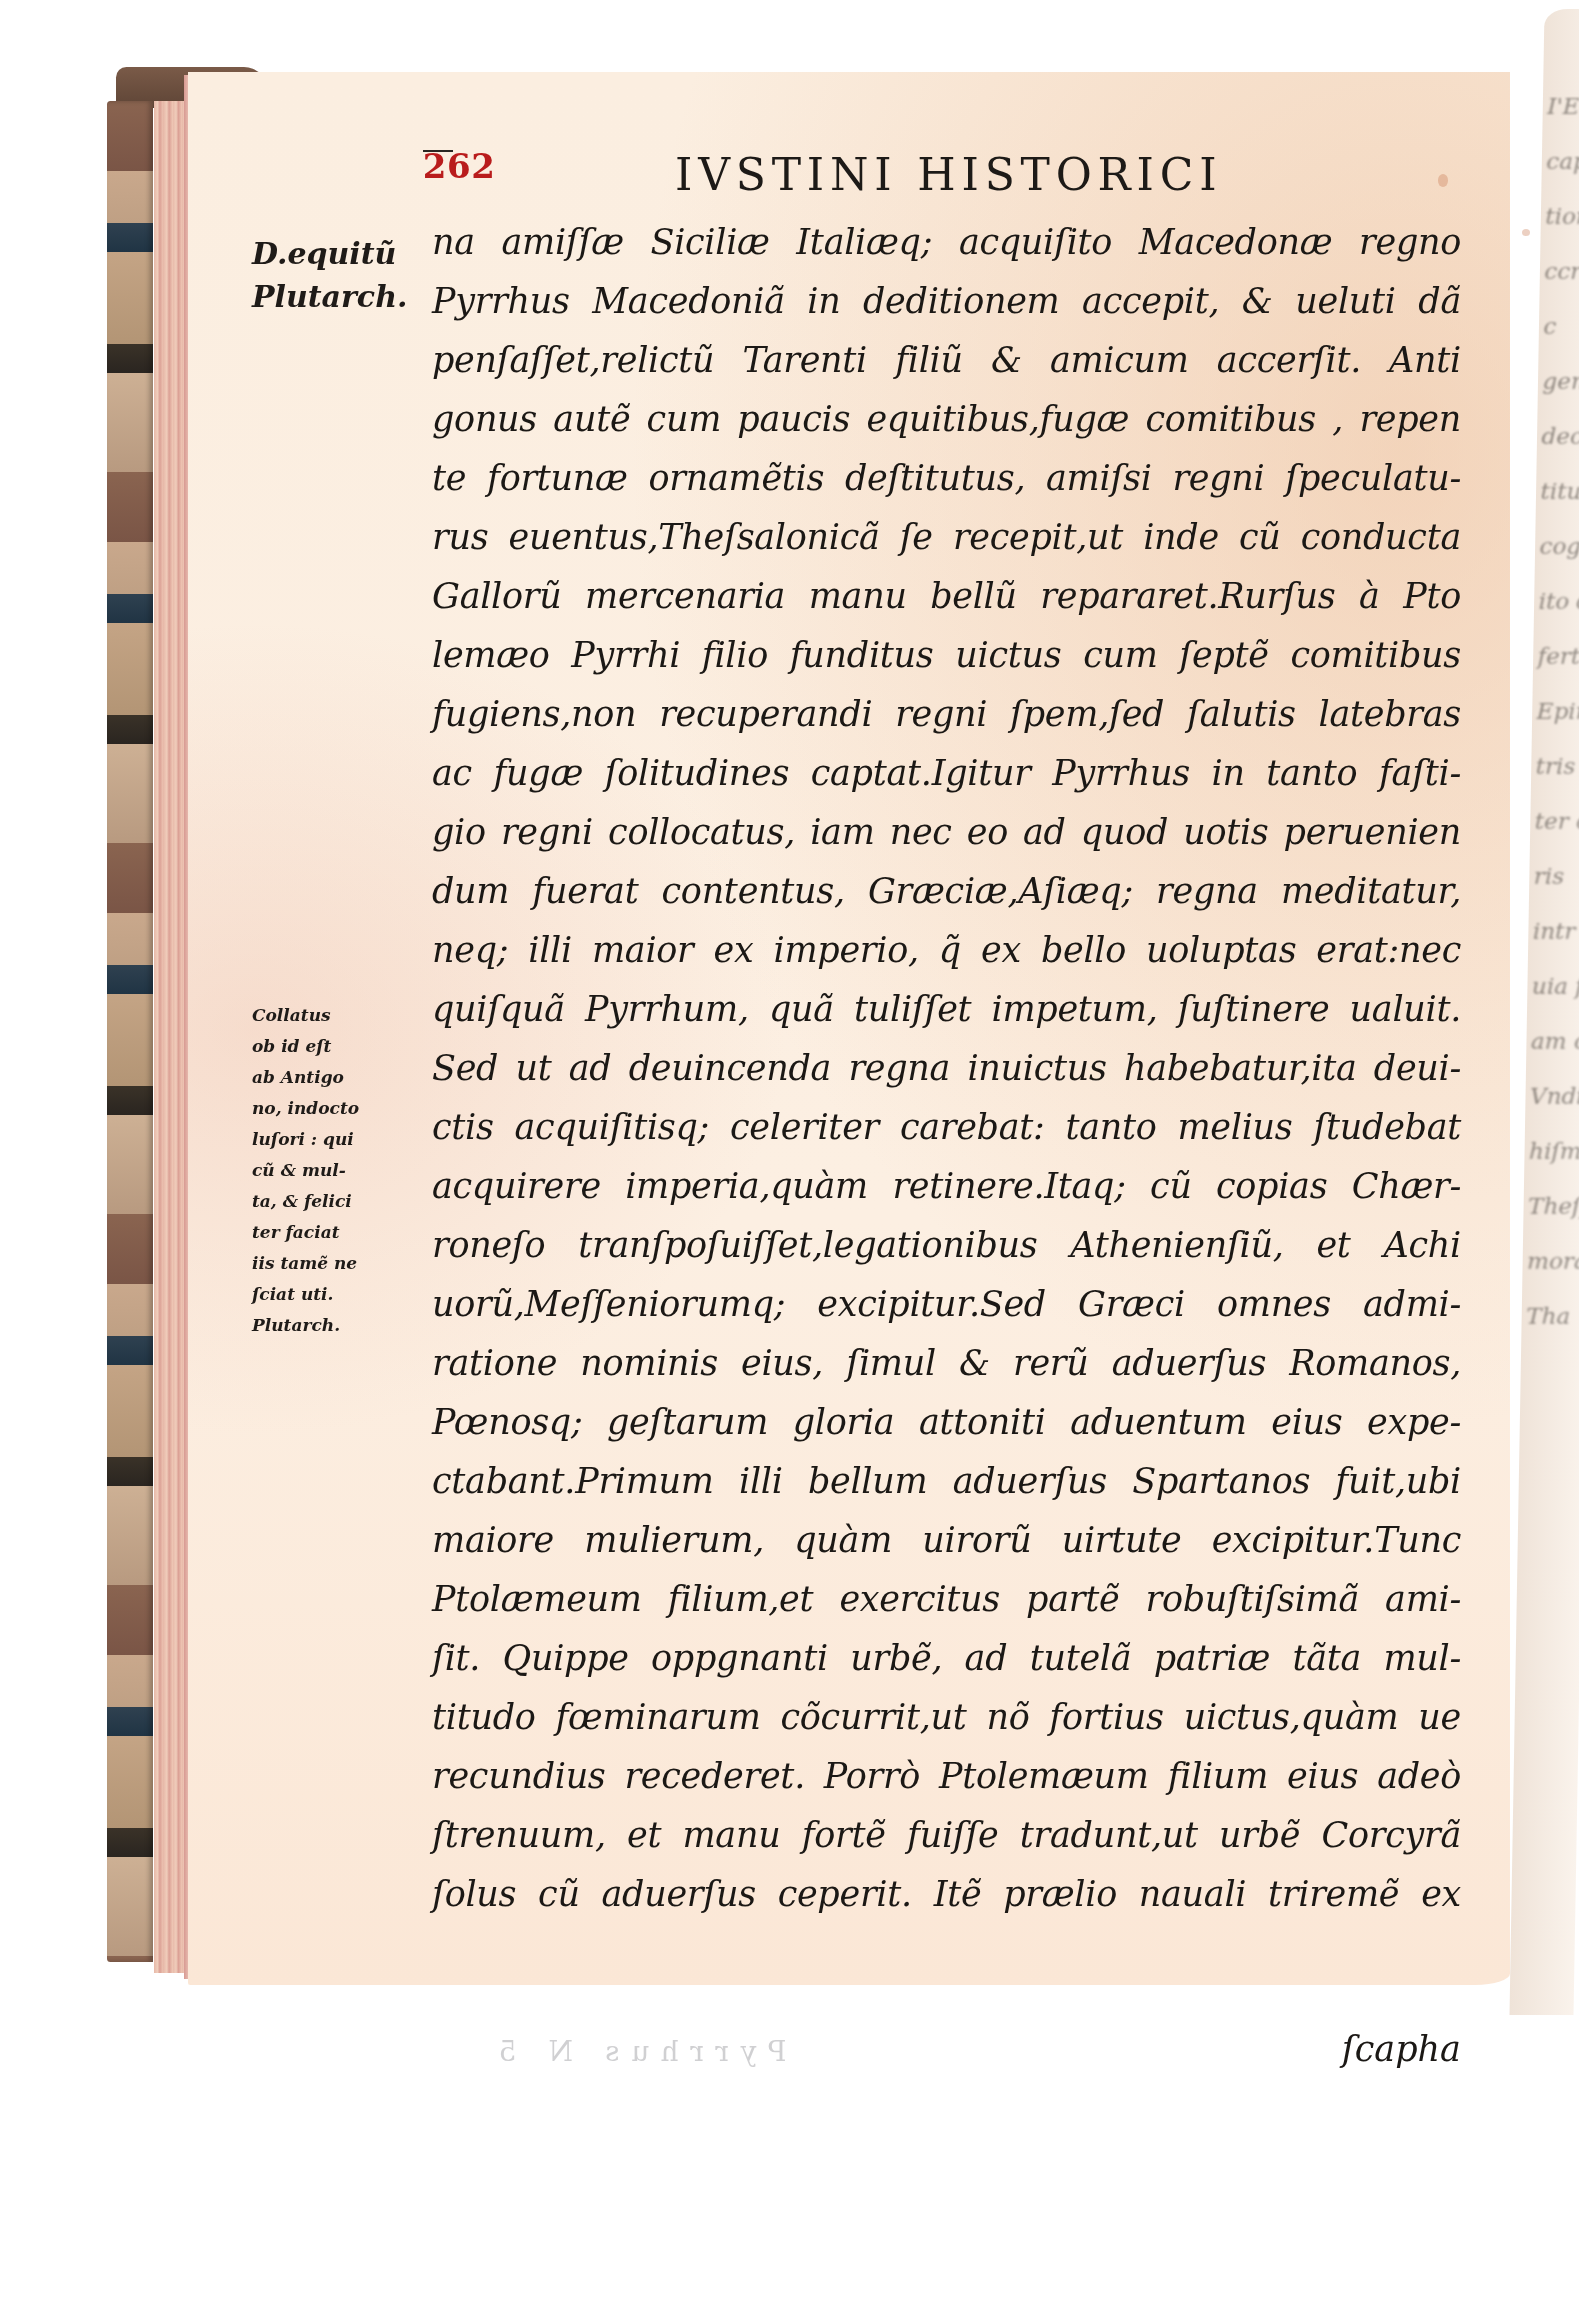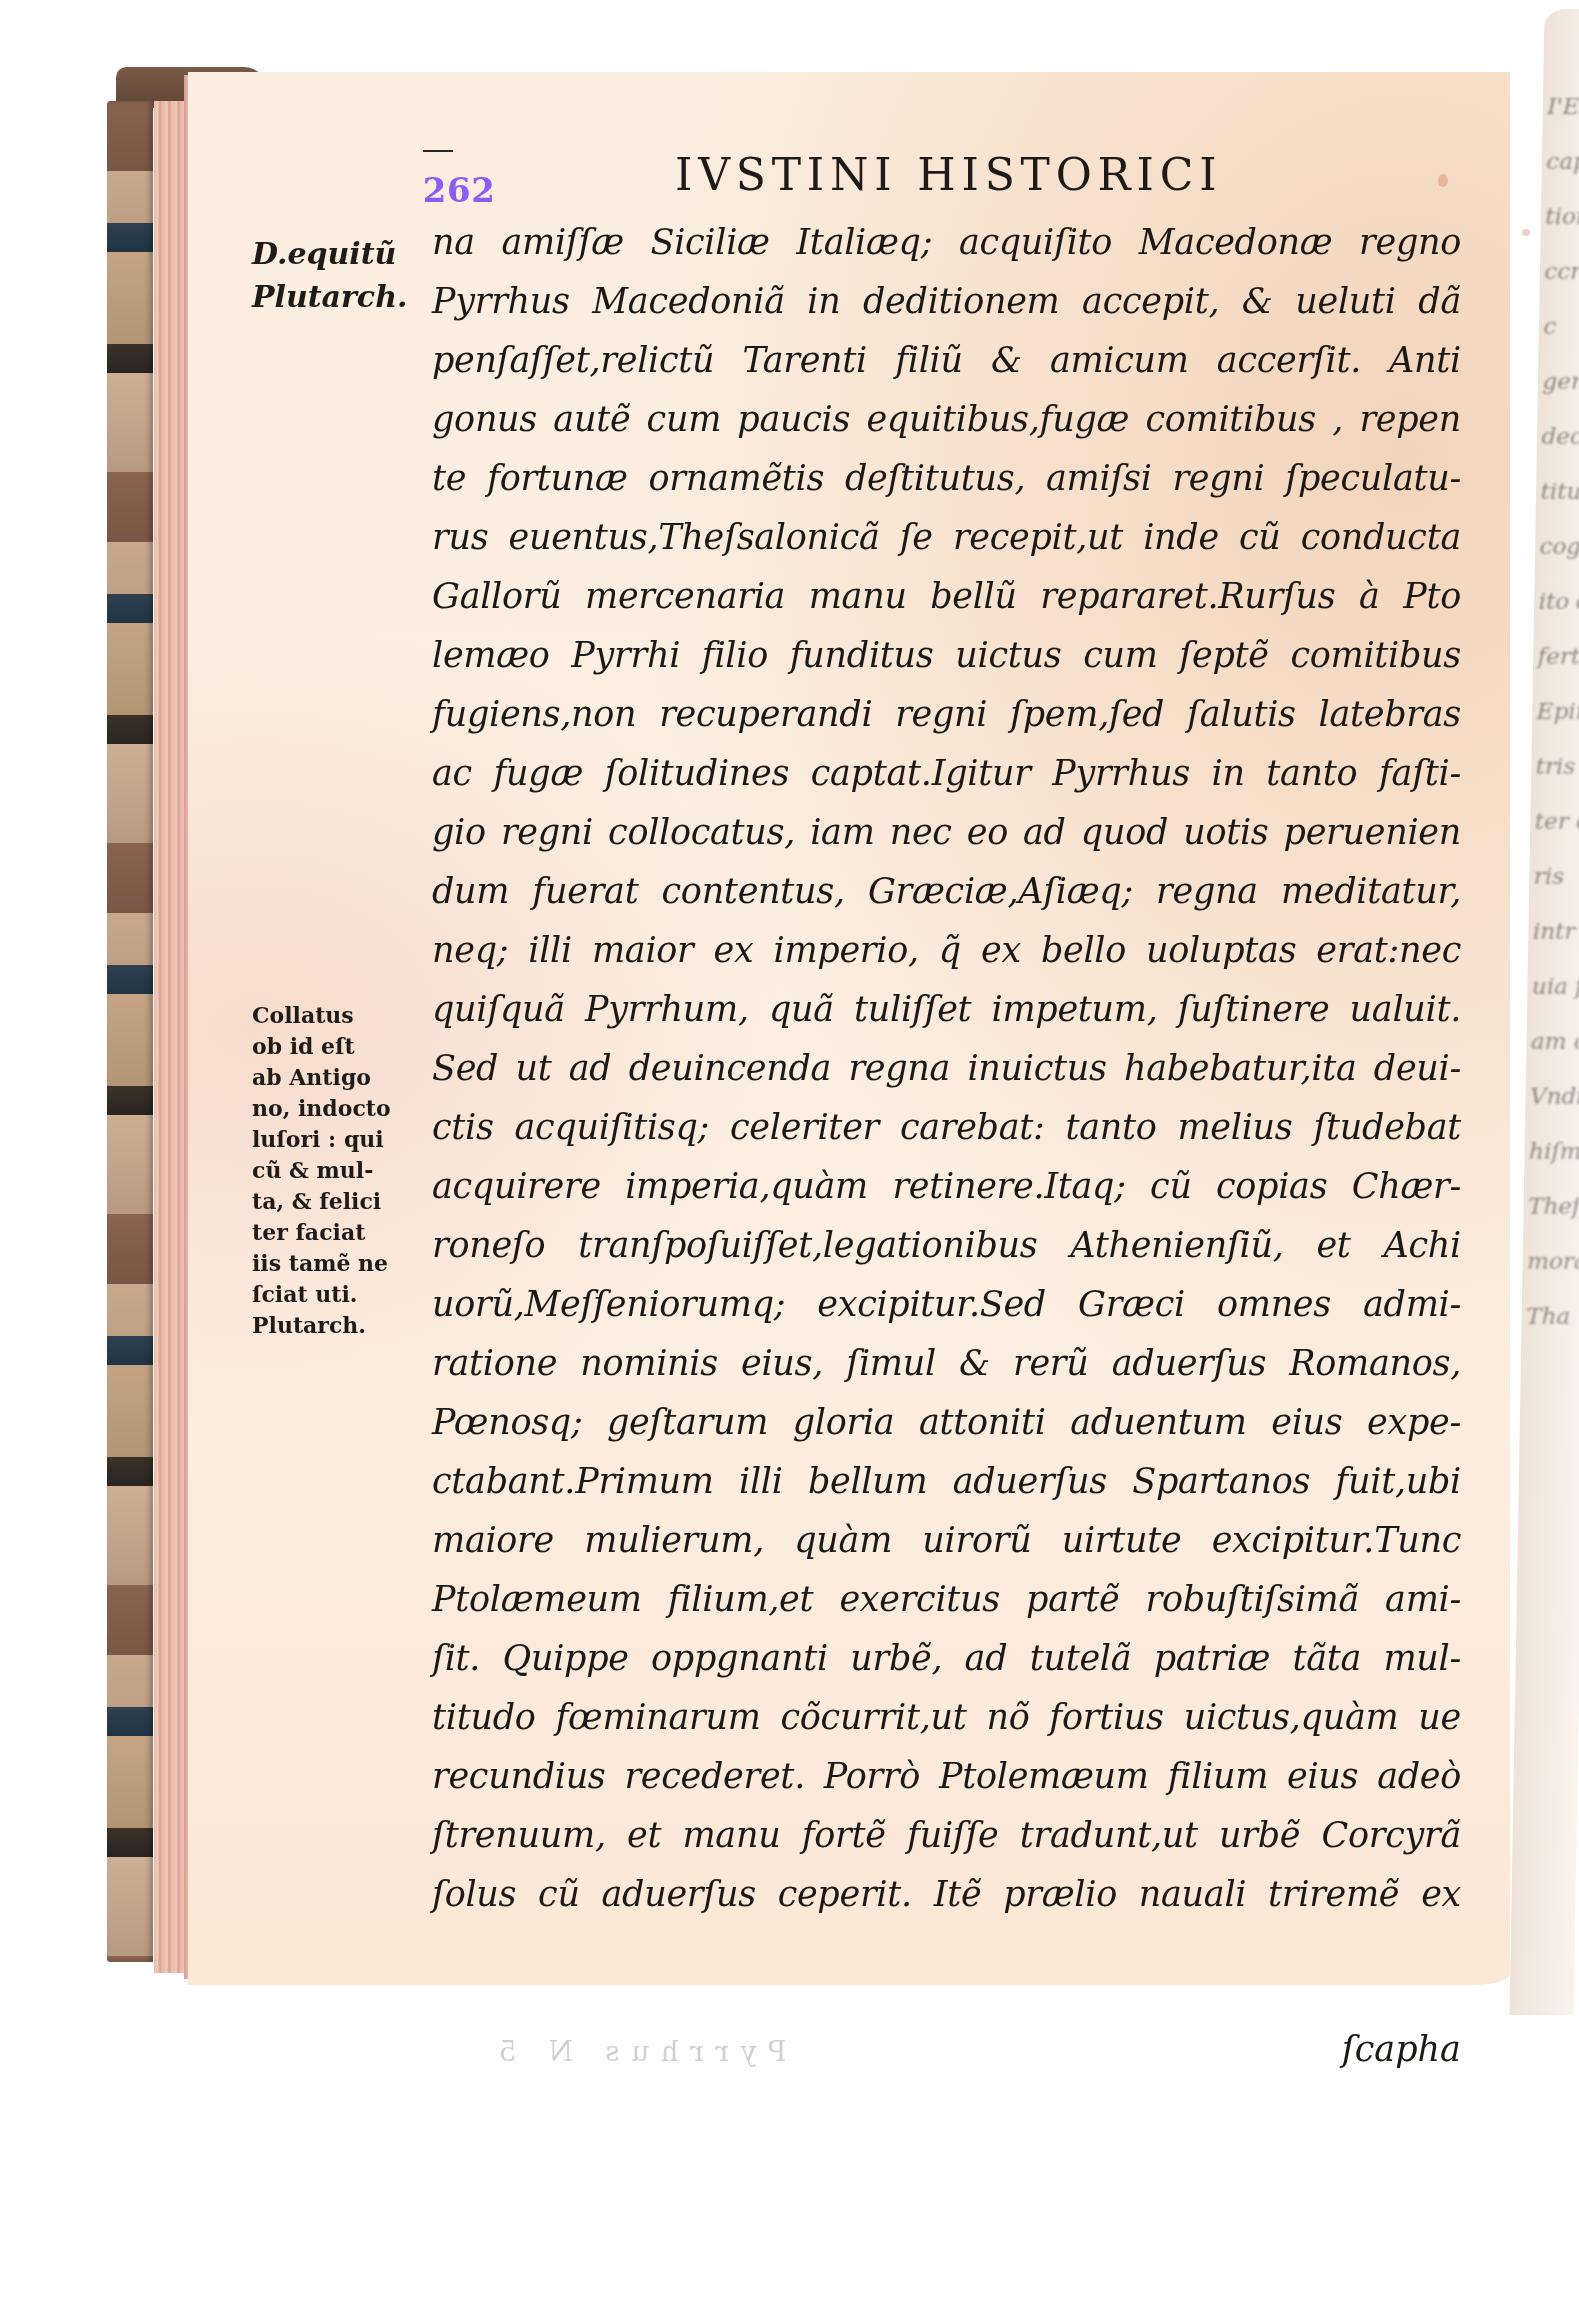--- a/index.html
+++ b/index.html
@@ -99,25 +99,25 @@
     .running-head {
       position: absolute;
       top: 142px;
       left: 417px;
       width: 1043px;
       height: 64px;
     }
     .page-number {
       position: absolute;
       left: 5.8px;
-      top: 28px;
+      top: 4px;
       font-family: "DejaVu Serif", serif;
       font-weight: bold;
       font-size: 34px;
-      color: #8b5cf6;
+      color: #b91c1c;
       letter-spacing: 0.6px;
     }
     .page-number-rule {
       position: absolute;
       left: 5.8px;
       top: 8px;
       width: 30px;
       height: 2.3px;
       background: #2a2622;
     }
@@ -148,22 +148,23 @@
       color: #1f1b18;
     }
     .note-block.top {
       top: 0px;
       font-size: 30px;
       line-height: 43px;
       font-style: italic;
     }
     .note-block.lower {
       top: 768px;
-      font-size: 22px;
+      font-size: 17px;
       line-height: 31px;
+      font-style: italic;
     }
     .note-line {
       display: block;
       white-space: nowrap;
     }
 
     
     .body-text {
       position: absolute;
       left: 432px;

